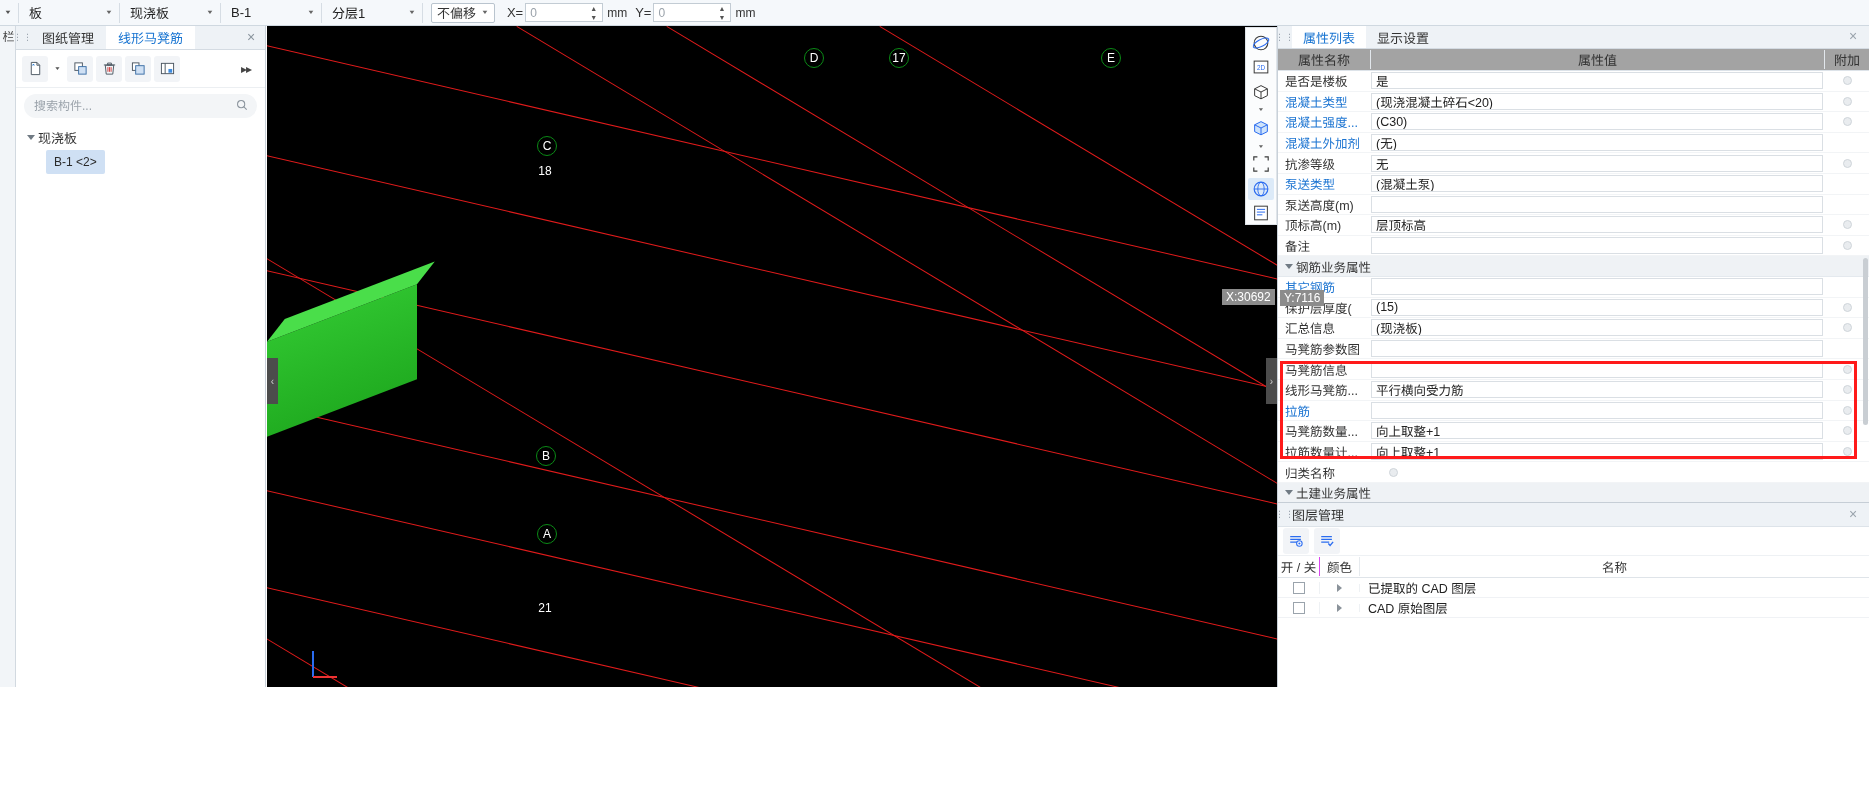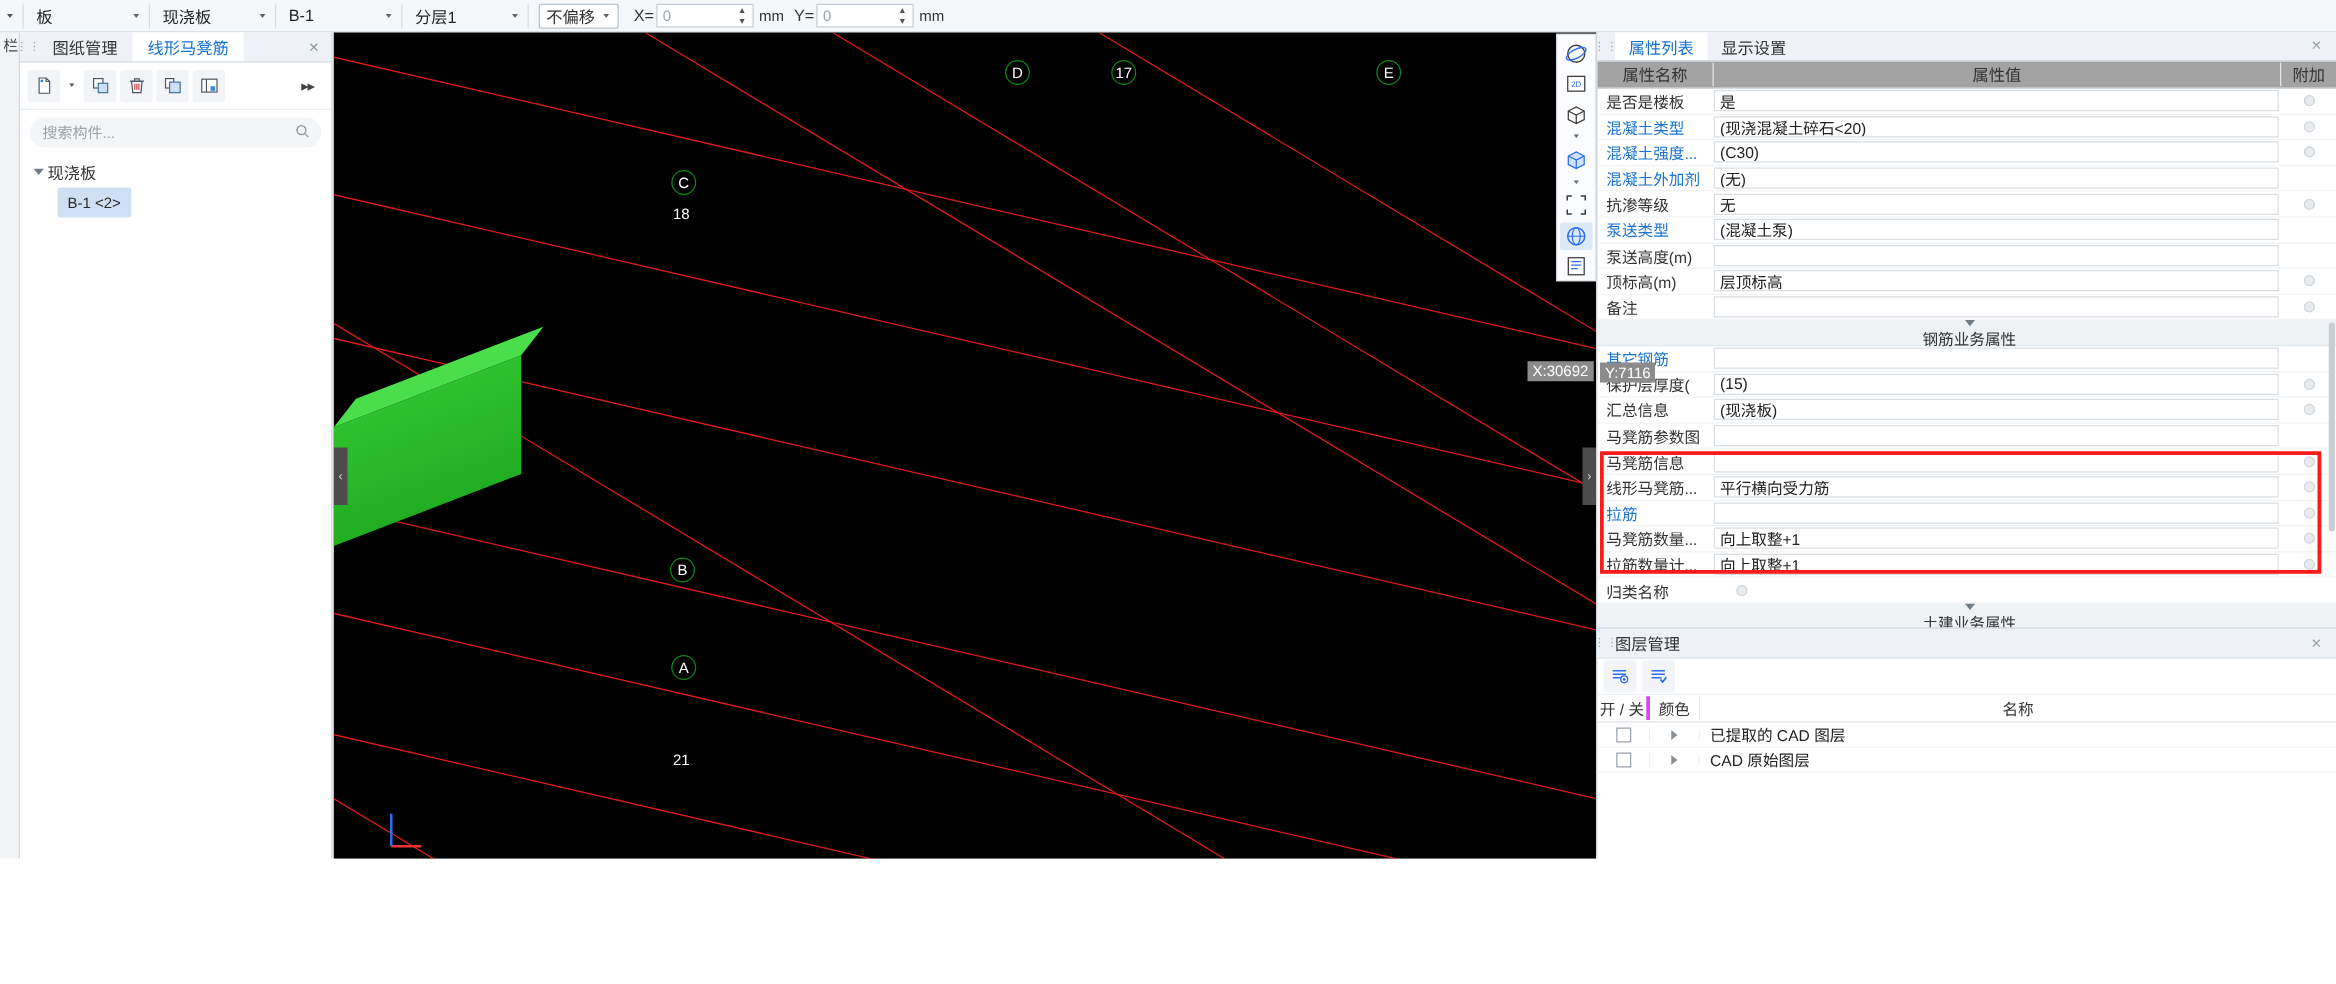--- a/index.html
+++ b/index.html
@@ -217,21 +217,21 @@
     flex: 1; margin-right: 2px; height: 17px; border: 1px solid #dadfe4;
     background: #fff; display: flex; align-items: center; padding-left: 4px;
     color: #222; overflow: hidden; white-space: nowrap;
   }
   .prow .pextra { width: 44px; display: flex; align-items: center; justify-content: center; }
   .radio-dot {
     width: 9px; height: 9px; border-radius: 50%; background: #e9ecef; border: 1px solid #cfd5da;
   }
   .group-row {
     height: 20.6px; display: flex; align-items: center; font-size: 12.5px;
-    background: #eff2f5; color: #333; padding-left: 4px; border-bottom: 1px solid #e4e9ee; flex-direction: column;
+    background: #eff2f5; color: #333; padding-left: 4px; border-bottom: 1px solid #e4e9ee;
   }
   .group-row .gtw {
     width: 14px; display: flex; align-items: center; justify-content: center;
   }
   .group-row .gtw::after {
     content: ""; border-left: 4px solid transparent; border-right: 4px solid transparent;
     border-top: 5px solid #707a83;
   }
   .red-highlight {
     position: absolute; border: 3px solid #ff1a1a; pointer-events: none;
@@ -257,21 +257,21 @@
     color: #9aa3ac; font-size: 14px; line-height: 15px; text-align: center; cursor: pointer;
   }
   .lay-toolbar {
     height: 29px; display: flex; align-items: center; padding: 0 5px; gap: 5px;
     border-bottom: 1px solid #eef1f4;
   }
   .lay-head {
     height: 22px; display: flex; align-items: center; font-size: 12.5px;
     border-bottom: 1px solid #dfe4e9; color: #333;
   }
-  .lh-onoff { width: 42px; text-align: center; border-right: 3px solid #d946ef; }
+  .lh-onoff { width: 42px; text-align: center; border-right: 1px solid #d946ef; }
   .lh-color { width: 40px; text-align: center; border-right: 1px solid #e6eaee; }
   .lh-name  { flex: 1; text-align: center; }
   .lay-row {
     height: 20px; display: flex; align-items: center; font-size: 12.5px;
     border-bottom: 1px solid #f0f2f5;
   }
   .lay-row .c-onoff { width: 42px; display: flex; align-items: center; justify-content: center; border-right: 1px solid #eef1f4; }
   .lay-row .c-color { width: 40px; display: flex; align-items: center; justify-content: center; border-right: 1px solid #eef1f4; }
   .lay-row .c-name  { flex: 1; padding-left: 8px; color: #222; }
   .chk { width: 12px; height: 12px; border: 1px solid #9aa3ac; background: #fff; }

